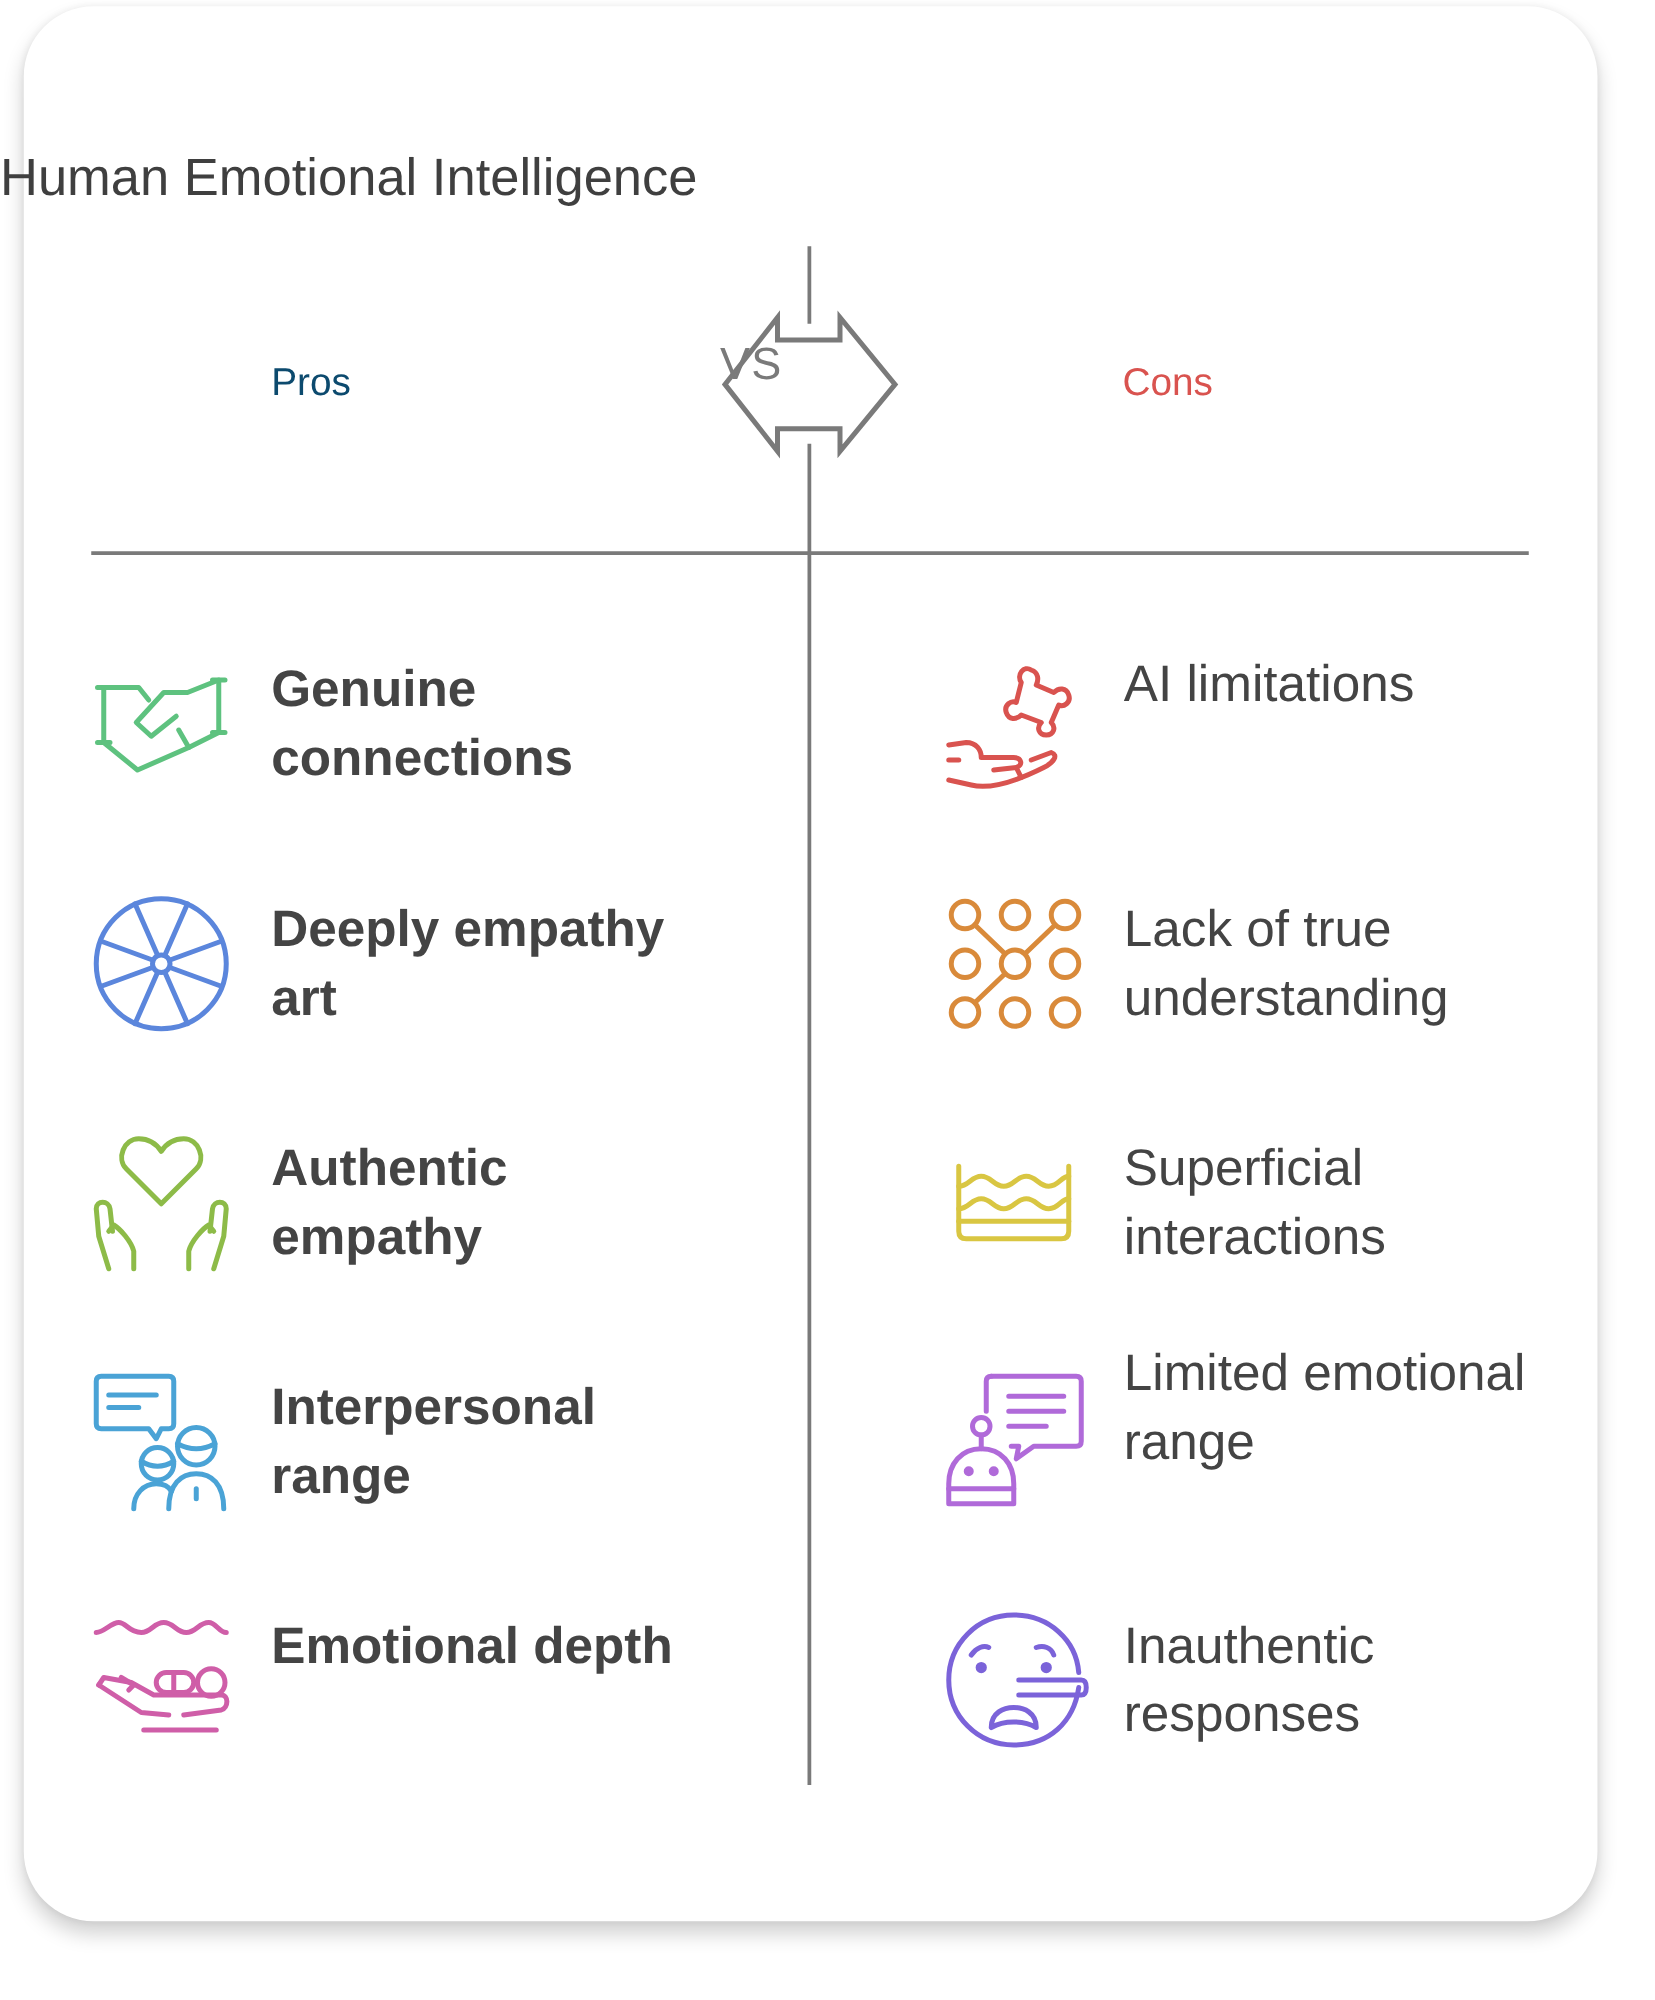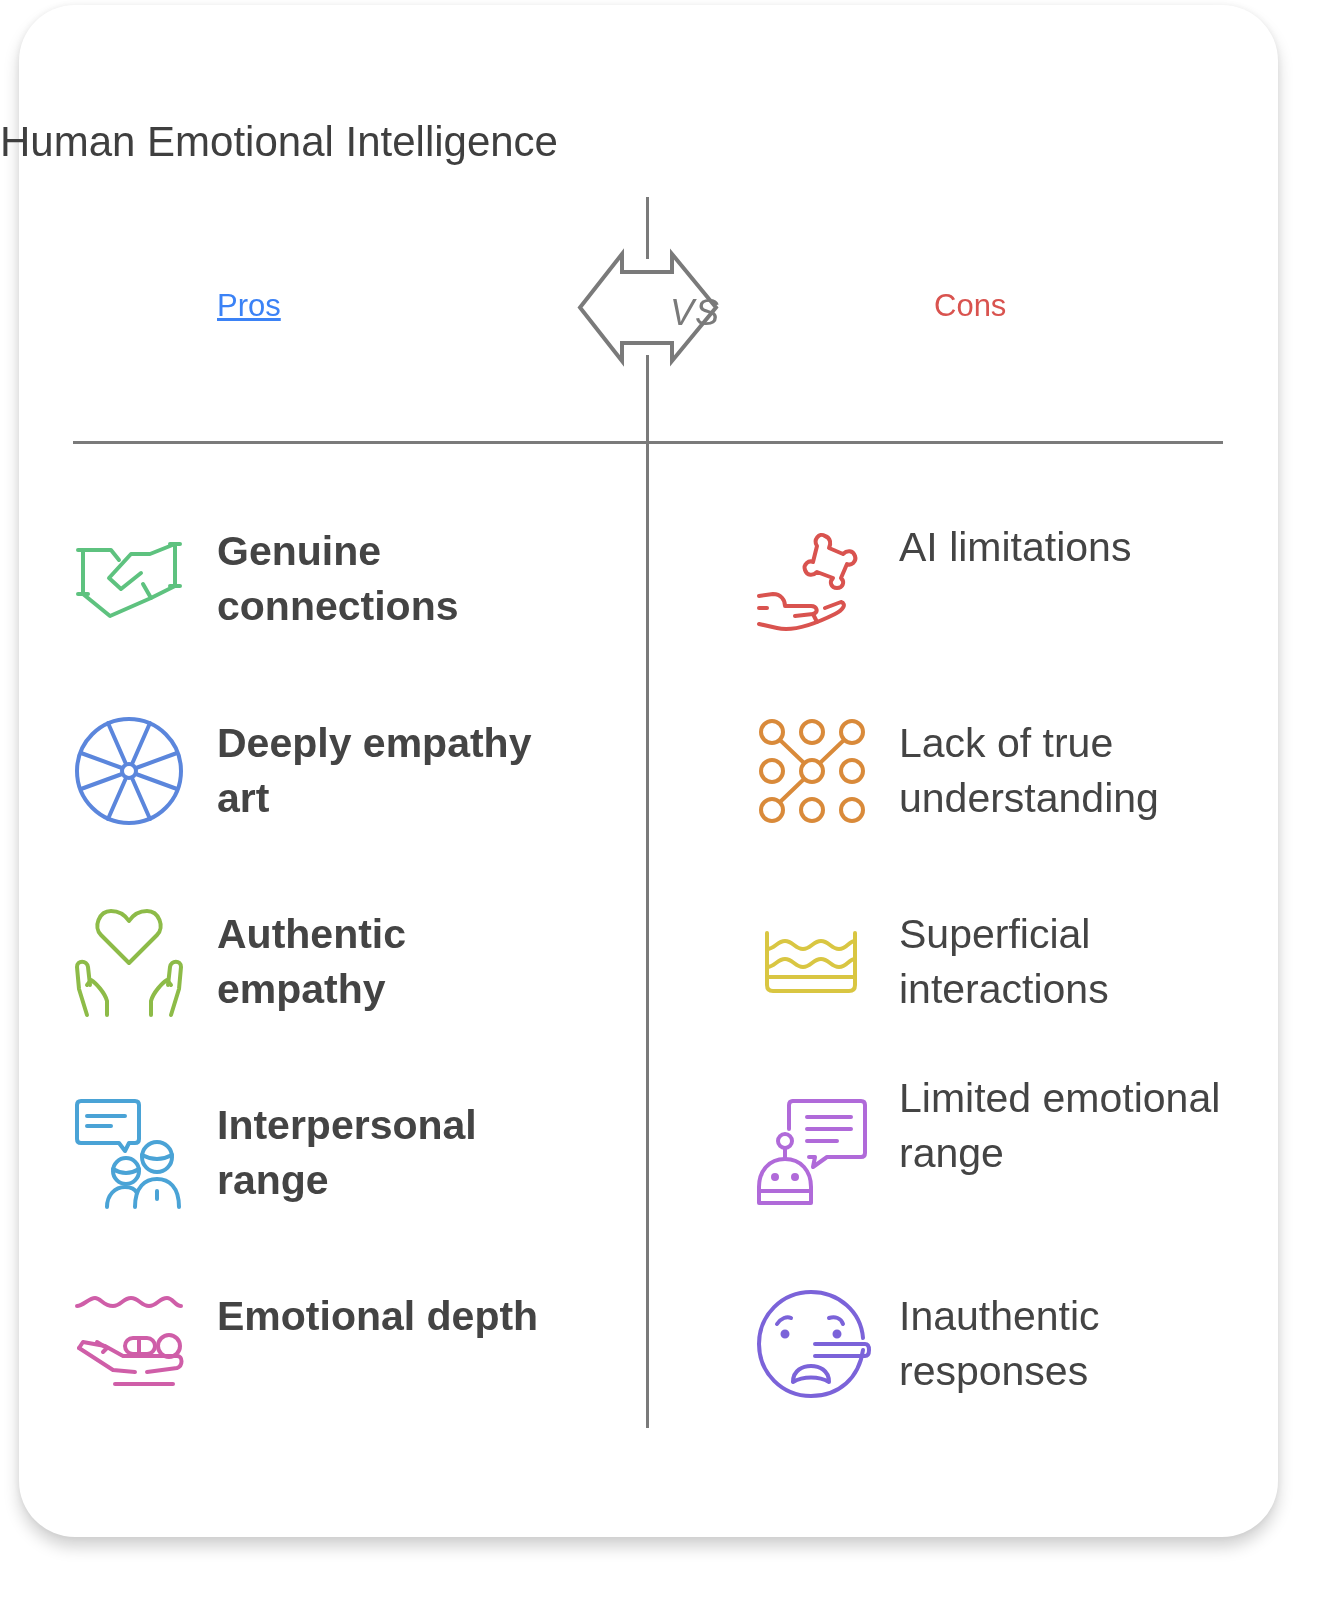--- a/index.html
+++ b/index.html
@@ -10,40 +10,40 @@
           box-shadow: 0 10px 16px rgba(0,0,0,0.18), 0 0 6px rgba(0,0,0,0.06); }
   .title { position:absolute; left:0; width:1296px; top:118px; 
            font-size:42px; color:#3f3f3f; }
   .side-label { position:absolute; top:288px; font-size:31px; }
   .pros-label { left:217px; }
   .cons-label { left:898px; }
   .vline-top { position:absolute; left:646px; top:197px; width:3px; height:62px; background:#7a7a7a; }
   .vline-main { position:absolute; left:646px; top:355px; width:3px; height:1073px; background:#7a7a7a; }
   .hline { position:absolute; left:73px; top:441px; width:1150px; height:3px; background:#7a7a7a; }
   .vs { position:absolute; left:576px; top:250px; width:144px; height:115px; }
-  .vs-text { position:absolute; left:576px; top:292px; width:144px; text-align:right;
-             font-size:36px; color:#7a7a7a; letter-spacing:1px;font-style:italic; }
+  .vs-text { position:absolute; left:576px; top:270px; width:144px; text-align:left;
+             font-size:36px; color:#7a7a7a; letter-spacing:1px; }
   .item { position:absolute; }
   .item .icon { position:absolute; width:112px; height:112px; }
   .item .label { position:absolute; font-size:41px; line-height:55px; color:#444444; }
   .item.pro .icon { left:73px; }
   .item.pro .label { left:217px; width:330px;font-weight:bold; }
   .item.con .icon { left:755px; }
   .item.con .label { left:899px; width:330px; }
   svg { overflow:visible; }
 </style>
 </head>
 <body>
 
 <div class="card"></div>
 
 <div class="title">Human Emotional Intelligence</div>
 
-<div class="side-label pros-label" style="color: #3b82f6; text-decoration: underline;">Pros</div>
-<div class="side-label cons-label" style="color: rgb(217, 83, 79); margin-left: 36px;">Cons</div>
+<div class="side-label pros-label" style="color: #0c4a6e;">Pros</div>
+<div class="side-label cons-label" style="color: rgb(217, 83, 79);">Cons</div>
 
 <div class="vline-top"></div>
 <div class="vline-main"></div>
 <div class="hline"></div>
 
 <svg class="vs" viewBox="0 0 144 115">
   <path d="M46 4 L46 22 L96 22 L96 4 L140 57.5 L96 111 L96 93 L46 93 L46 111 L4 57.5 Z" fill="none" stroke="#7a7a7a" stroke-width="4" stroke-linejoin="miter"></path>
 </svg>
 <div class="vs-text">VS</div>
 

